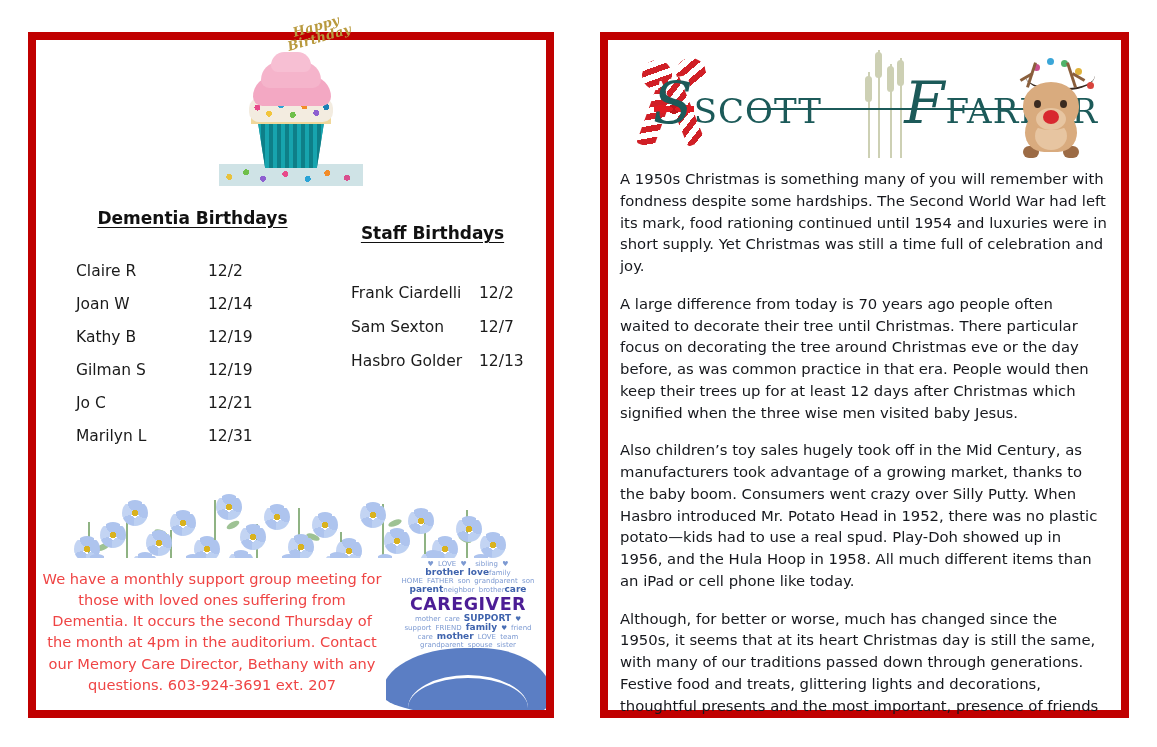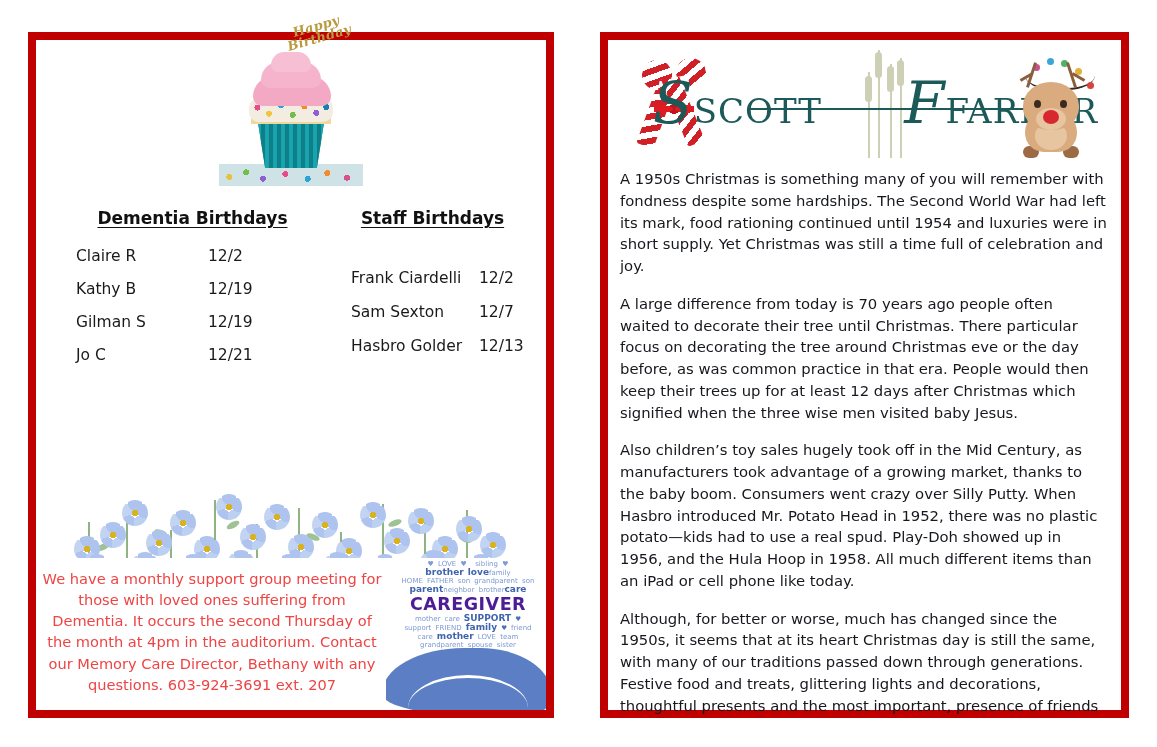--- a/index.html
+++ b/index.html
@@ -165,21 +165,21 @@
   }
   .bday-head {
     font-family: "DejaVu Sans", sans-serif;
     font-weight: bold;
     font-size: 17px;
     color: #111111;
     text-decoration: underline;
     text-underline-offset: 3px;
   }
   .head-resident { width: 285px; text-align: center; }
-  .head-staff { flex: 1; text-align: center; }
+  .head-staff { flex: 1; text-align: center; margin-top: 15px; }
 
   .bday-body {
     display: flex;
     padding: 0 16px 0 14px;
     margin-top: 20px;
   }
   .col-resident { width: 285px; }
   .col-staff { flex: 1; padding-top: 22px; }
 
   .bday-row {
@@ -543,30 +543,38 @@
       <div class="bday-head head-staff">Staff Birthdays</div>
     </div>
 
     <div class="bday-body">
       <div class="col-resident">
         <div class="bday-row">
           <span class="bname">Claire R</span>
           <span class="bdate">12/2</span>
         </div>
         <div class="bday-row">
+          <span class="bname">Joan W</span>
+          <span class="bdate">12/14</span>
+        </div>
+        <div class="bday-row">
           <span class="bname">Kathy B</span>
           <span class="bdate">12/19</span>
         </div>
         <div class="bday-row">
           <span class="bname">Gilman S</span>
           <span class="bdate">12/19</span>
         </div>
         <div class="bday-row">
           <span class="bname">Jo C</span>
           <span class="bdate">12/21</span>
+        </div>
+        <div class="bday-row">
+          <span class="bname">Marilyn L</span>
+          <span class="bdate">12/31</span>
         </div>
       </div>
 
       <div class="col-staff">
         <div class="bday-row">
           <span class="bname">Frank Ciardelli</span>
           <span class="bdate">12/2</span>
         </div>
         <div class="bday-row">
           <span class="bname">Sam Sexton</span>

